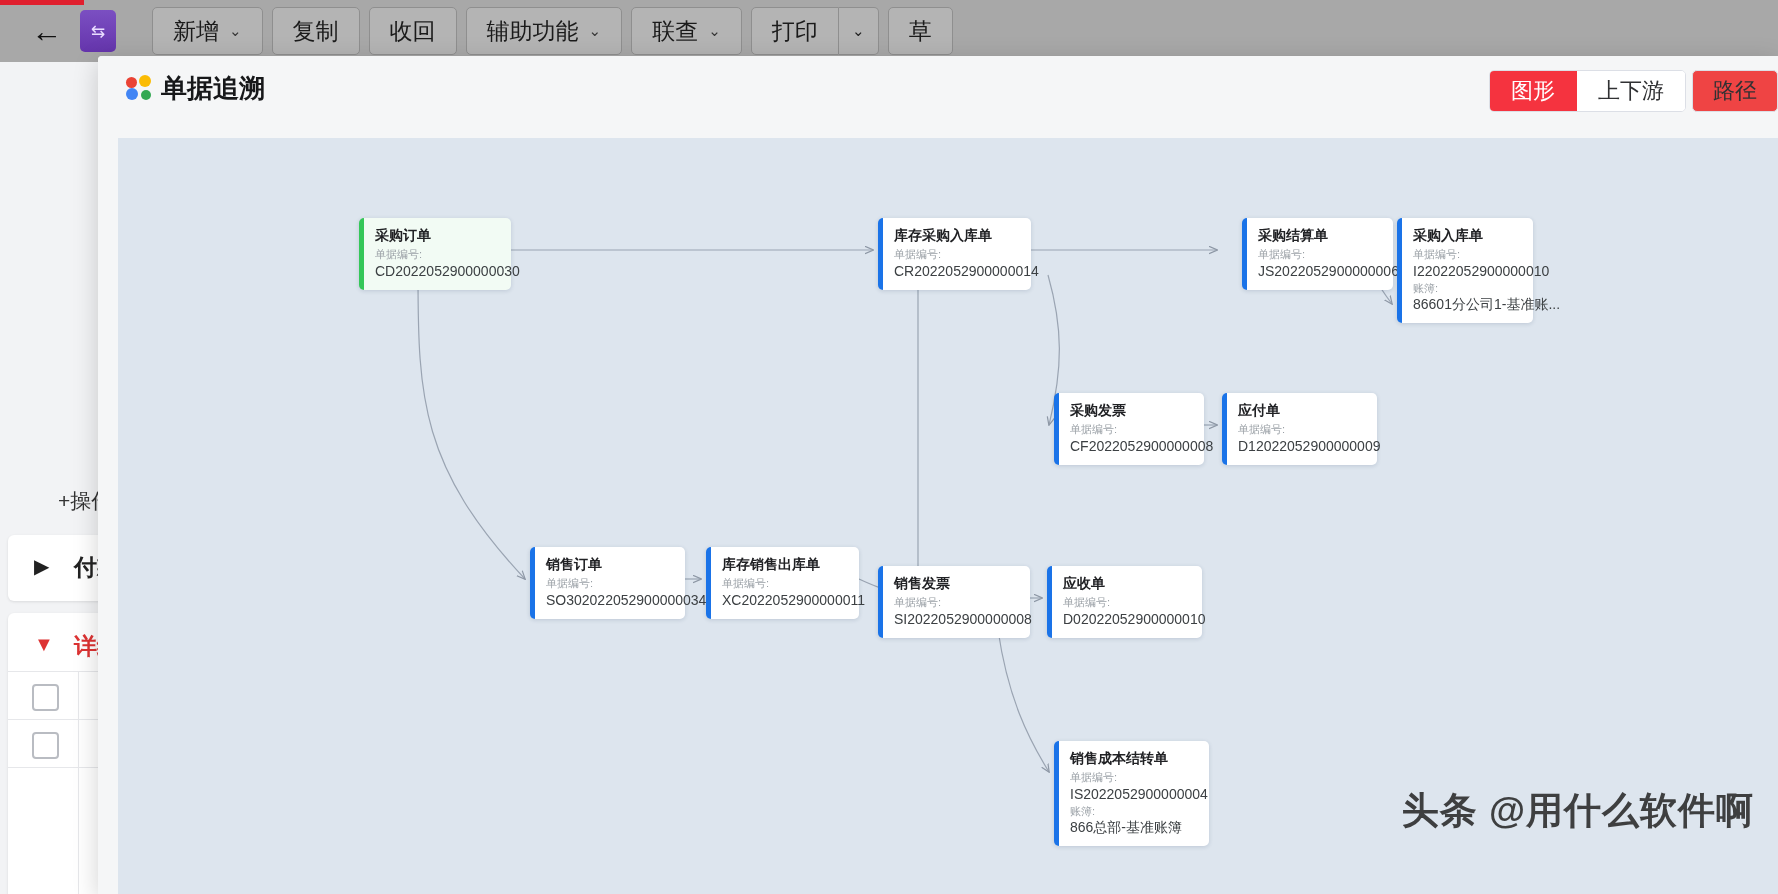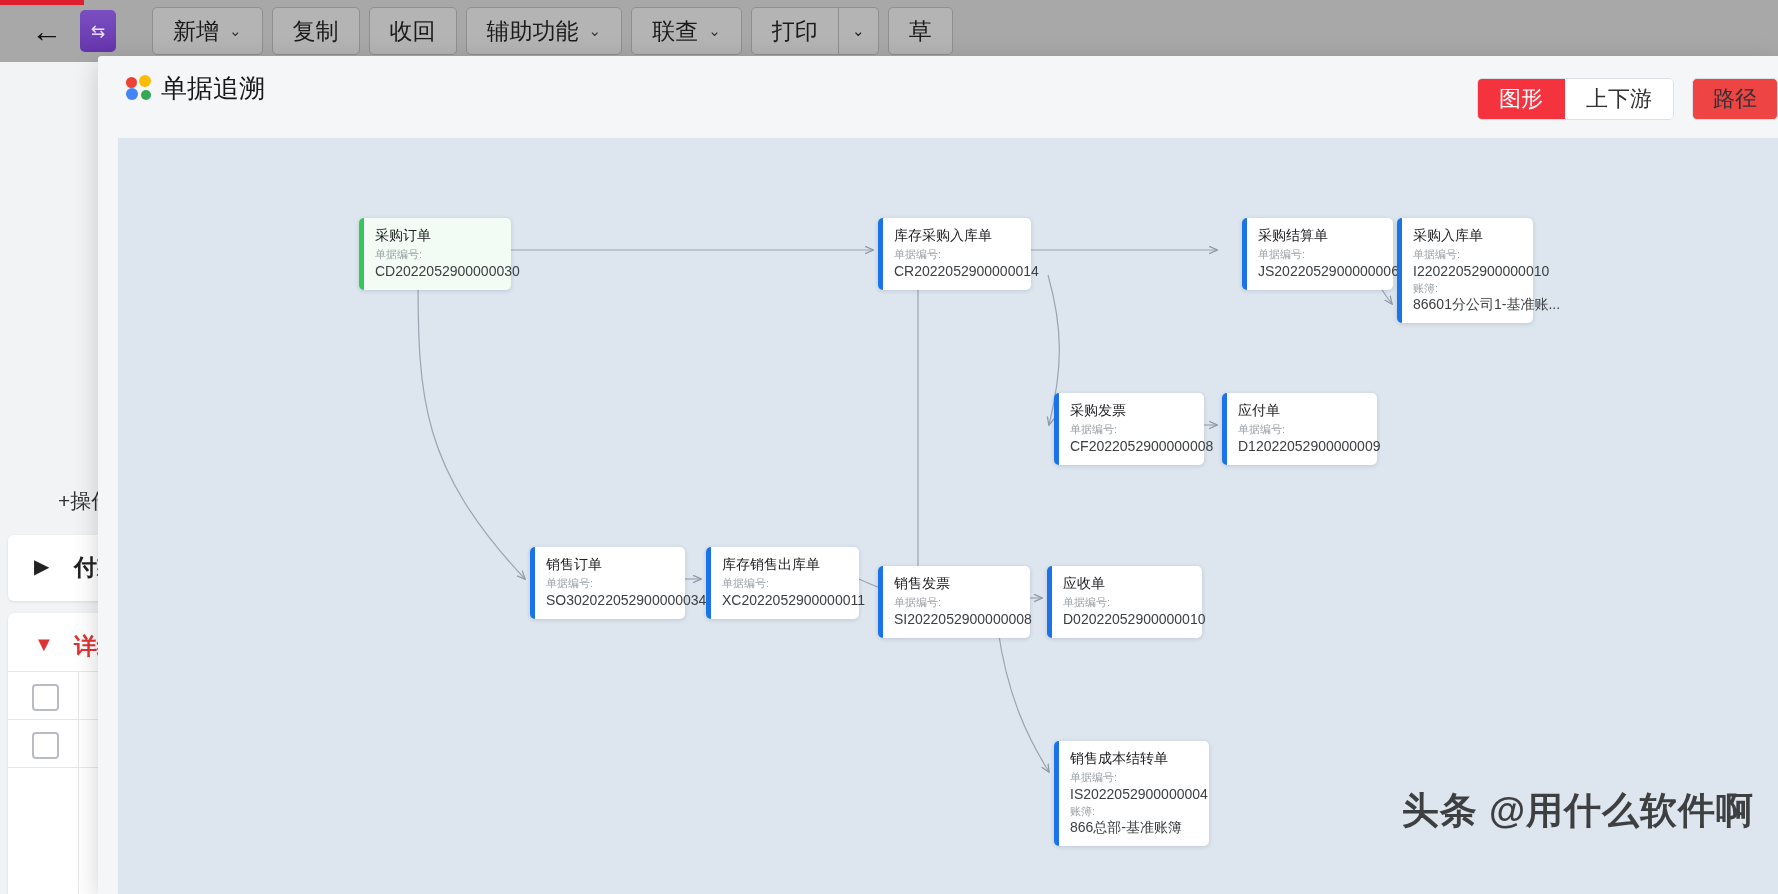--- a/index.html
+++ b/index.html
@@ -81,24 +81,24 @@
   .modal-header {
     position: relative; height: 64px; background: #f5f6f7;
     display: flex; align-items: center; padding: 0 0 0 28px;
   }
   .logo-dots { position: relative; width: 28px; height: 26px; flex: 0 0 auto; }
   .logo-dots i { position: absolute; border-radius: 50%; display: block; }
   .logo-dots .d1 { width: 11px; height: 11px; left: 0;  top: 2px;  background: #ea4335; }
   .logo-dots .d2 { width: 12px; height: 12px; left: 13px; top: 0;  background: #fbbc05; }
   .logo-dots .d3 { width: 12px; height: 12px; left: 0;  top: 13px; background: #4285f4; }
   .logo-dots .d4 { width: 10px; height: 10px; left: 15px; top: 15px; background: #34a853; }
-  .modal-title { margin-left: 7px; font-size: 26px; font-weight: 400; color: #17181a; white-space: nowrap; }
+  .modal-title { margin-left: 7px; font-size: 26px; font-weight: 700; color: #17181a; white-space: nowrap; }
 
   .modal-header-right {
-    position: absolute; right: 0; top: 22px; display: flex; align-items: center; gap: 18px;
+    position: absolute; right: 0; top: 14px; display: flex; align-items: center; gap: 6px;
   }
   .seg {
     display: flex; height: 42px; border-radius: 5px; overflow: hidden;
     border: 1px solid #dcdfe6; background: #fff;
   }
   .seg-item {
     padding: 0 21px; display: flex; align-items: center; justify-content: center;
     font-size: 22px; color: #303133; background: #fff; white-space: nowrap;
     border-right: 1px solid #dcdfe6;
   }
@@ -119,21 +119,21 @@
   .edges { position: absolute; left: 0; top: 0; width: 1660px; height: 756px; }
 
   .node {
     position: absolute; background: #ffffff; border-radius: 5px;
     border-left: 5px solid #1a73e8;
     box-shadow: 0 1px 4px rgba(25,50,90,.16);
     padding: 8px 11px 9px 11px;
     font-size: 14px; color: #3c4043; line-height: 1.35;
   }
   .node.start { border-left-color: #35c759; background: #f2fbf4; }
-  .node .n-title { font-size: 14px; font-weight: 400; color: #202124; margin-bottom: 2px; white-space: nowrap; }
+  .node .n-title { font-size: 14px; font-weight: 700; color: #202124; margin-bottom: 2px; white-space: nowrap; }
   .node .n-label { font-size: 11px; color: #9aa0a6; white-space: nowrap; }
   .node .n-value { font-size: 14px; color: #3c4043; white-space: nowrap; }
 
   
   .watermark {
     position: absolute; right: 24px; bottom: 58px;
     font-size: 37px; font-weight: 700; color: rgba(40,40,40,.88);
     white-space: nowrap; letter-spacing: 1px;
   }
 </style>

